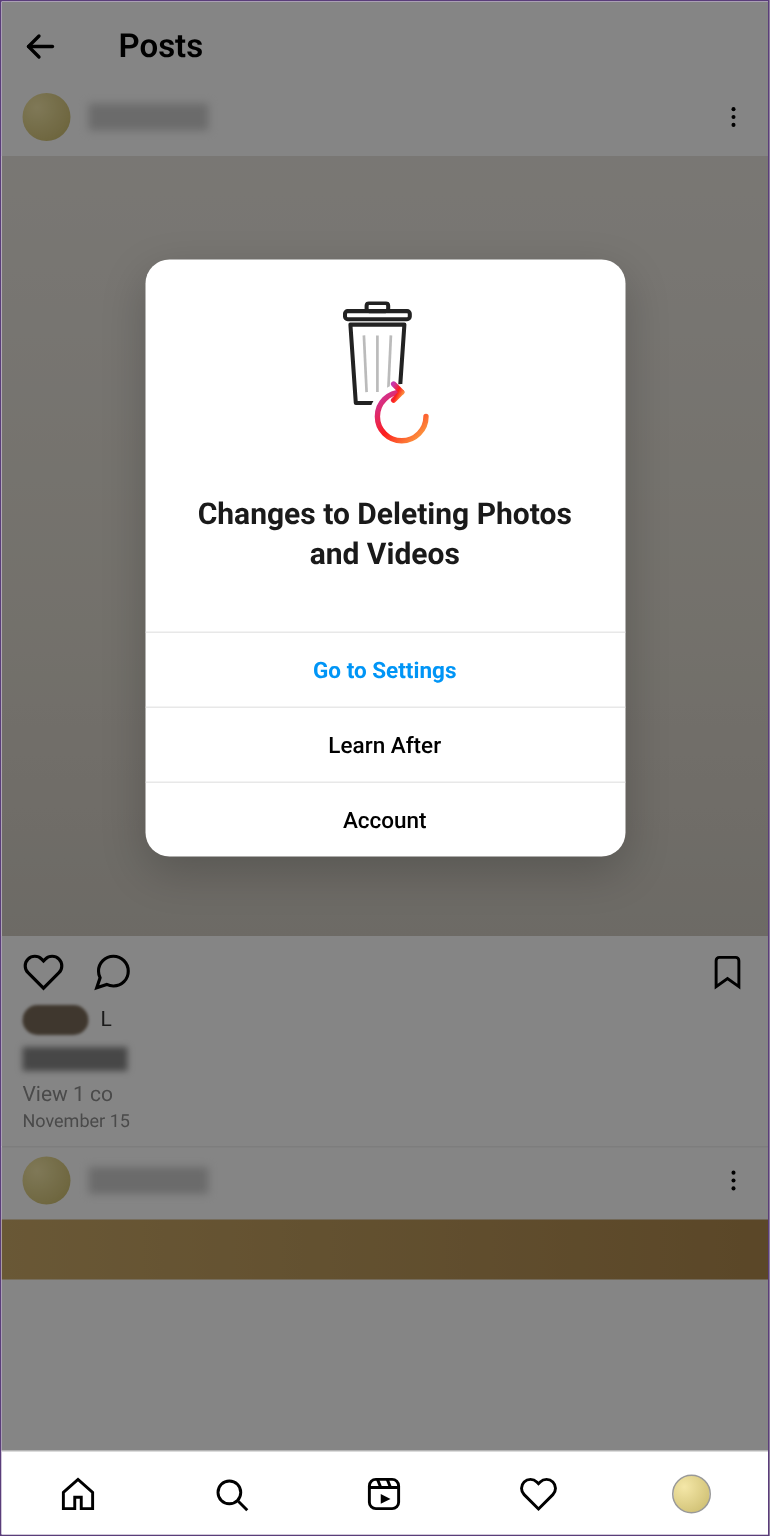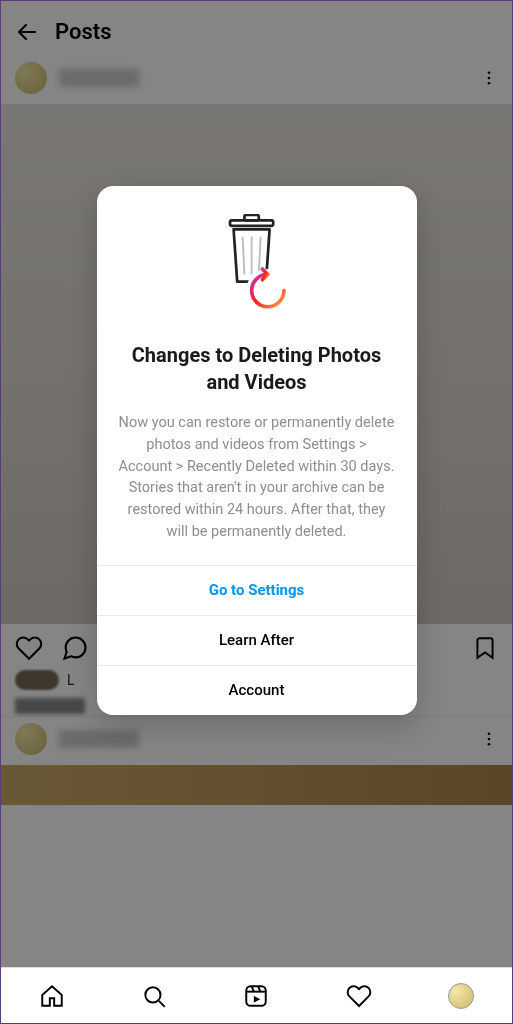--- a/index.html
+++ b/index.html
@@ -18,23 +18,23 @@
       position: absolute;
       inset: 0;
       background: #fff;
       display: flex;
       flex-direction: column;
     }
 
     
     .header {
       display: flex;
-      align-items: flex-end;
+      align-items: flex-start;
       padding: 18px 14px 14px;
-      gap: 16px;
+      gap: 40px;
     }
     .back-arrow { width: 24px; height: 24px; }
     .header-title { font-size: 22px; font-weight: 600; color: #000; }
 
     
     .post-row {
       display: flex;
       align-items: center;
       padding: 4px 14px 10px;
     }
@@ -108,21 +108,21 @@
       position: absolute;
       inset: 0;
       bottom: 56px;
       background: rgba(0,0,0,0.48);
       z-index: 5;
     }
 
     
     .dialog {
       position: absolute;
-      top: 185px;
+      top: 172px;
       left: 50%;
       transform: translateX(-50%);
       width: 320px;
       background: #fff;
       border-radius: 16px;
       z-index: 10;
       overflow: hidden;
       box-shadow: 0 10px 30px rgba(0,0,0,0.2);
     }
 
@@ -212,20 +212,22 @@
       </svg>
     </span>
   </div>
 
   <div class="likes-row">
     <div class="like-avatars"></div>
     <span class="likes-text">L</span>
   </div>
 
   <div class="caption-blur"></div>
+  <div class="comments-text">View 1 co</div>
+  <div class="date-text">November 15</div>
 
   <div class="next-row">
     <div class="avatar"></div>
     <div class="username-blur"></div>
     <span class="more-dots">
       <svg width="18" height="18" viewBox="0 0 24 24" fill="#000">
         <circle cx="12" cy="5" r="1.8"></circle>
           <circle cx="12" cy="12" r="1.8"></circle>
           <circle cx="12" cy="19" r="1.8"></circle>
       </svg>
@@ -256,21 +258,20 @@
             <stop offset="50%" stop-color="#fd1d1d"></stop>
             <stop offset="100%" stop-color="#fcb045"></stop>
           </linearGradient>
         </defs>
         <circle cx="62" cy="84" r="24" fill="#fff"></circle>
         <path d="M62 66 A18 18 0 1 0 80 84" fill="none" stroke="url(#ig-grad)" stroke-width="4" stroke-linecap="round"></path>
         <polyline points="56,60 62,66 56,72" fill="none" stroke="url(#ig-grad)" stroke-width="4" stroke-linecap="round" stroke-linejoin="round"></polyline>
       </svg>
     </div>
     <div class="dialog-title">Changes to Deleting Photos and Videos</div>
-    <div class="dialog-desc">Now you can restore or permanently delete photos and videos from Settings &gt; Account &gt; Recently Deleted within 30 days. Stories that aren't in your archive can be restored within 24 hours. After that, they will be permanently deleted.</div>
   </div>
   <div class="dialog-btn primary">Go to Settings</div>
   <div class="dialog-btn secondary">Learn After</div>
   <div class="dialog-btn secondary">Account</div>
 </div>
 
 <div class="bottom-nav">
   <span>
     <svg width="26" height="26" viewBox="0 0 24 24" fill="none" stroke="#000" stroke-width="1.8">
       <path d="M3 11 L12 3 L21 11 V21 H14 V14 H10 V21 H3 Z"></path>

